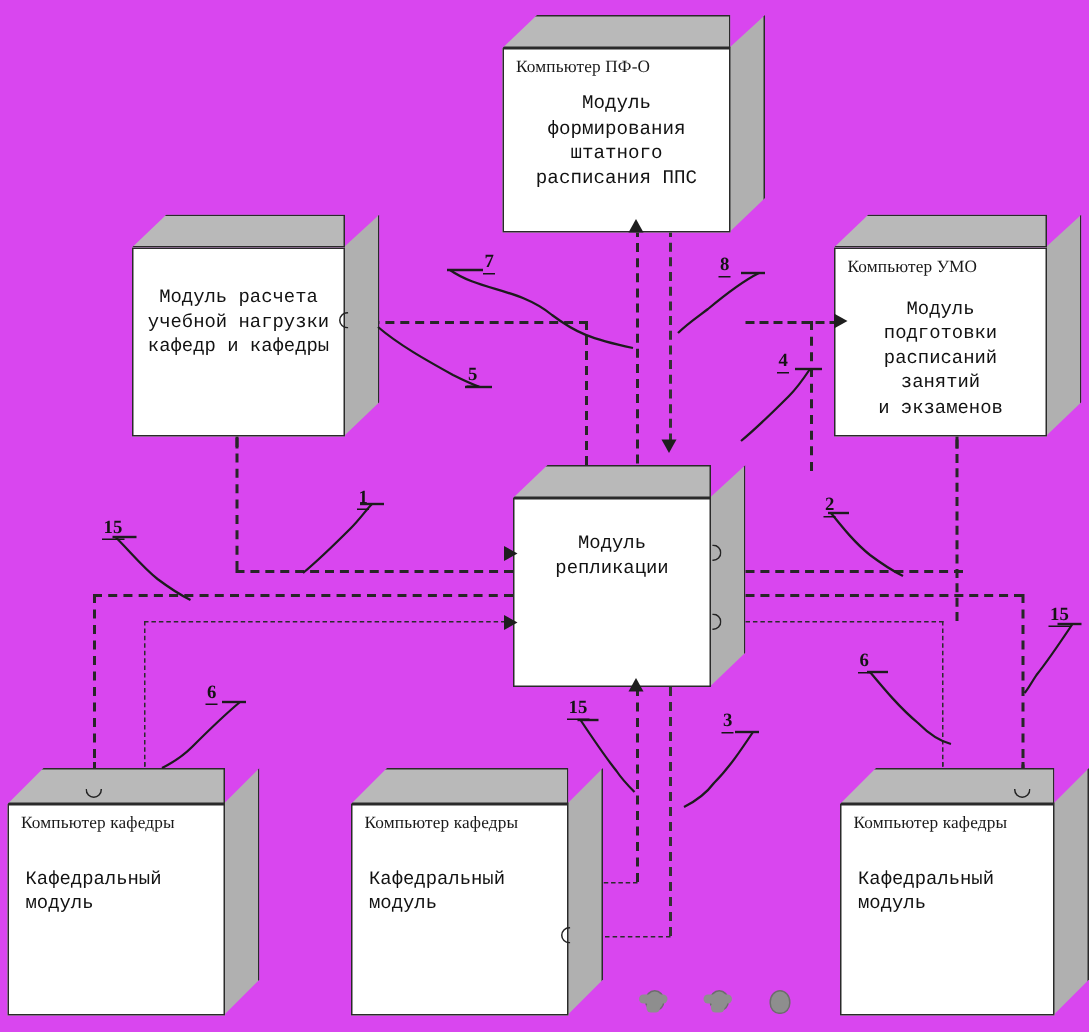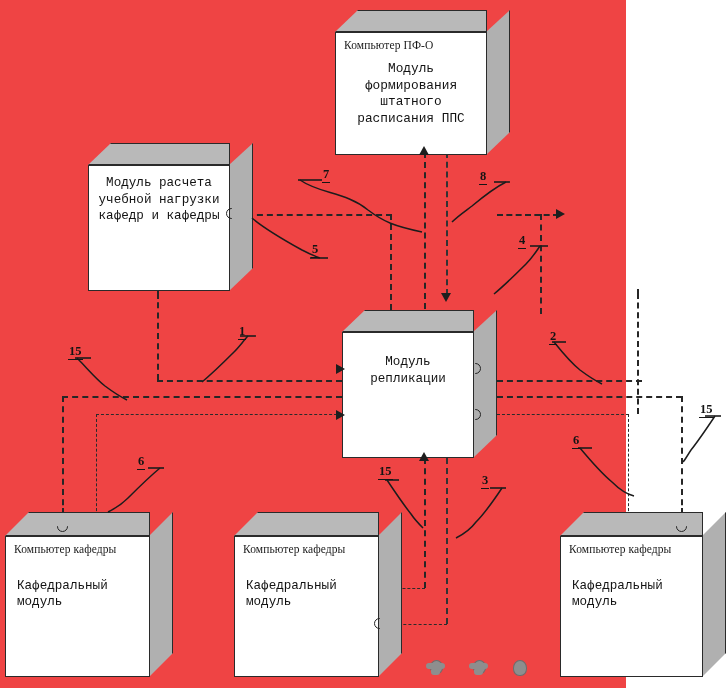--- a/index.html
+++ b/index.html
@@ -1,21 +1,21 @@
 <!DOCTYPE html>
 <html><head>
 <meta charset="utf-8">
 <style>
   html,body{margin:0;padding:0;background:#ffffff;}
   body{
     font-family:"Liberation Serif", serif;
     width:726px;height:688px;position:relative;overflow:hidden;
     -webkit-font-smoothing:none;
   }
-  #stage{position:absolute;left:0;top:0;width:626px;height:688px;background:#ef4444;}
+  #stage{position:absolute;left:0;top:0;width:726px;height:688px;background:#d946ef;}
 
   
   .node{position:absolute;}
   .node .face{
     position:absolute;left:0;bottom:0;
     background:#ffffff;
     border:1.6px solid #2a2a2a;
     box-sizing:border-box;
     z-index:3;
   }
@@ -210,26 +210,39 @@
     </div>
   </div>
 
   <div class="node" style="left:88px;top:143px;width:165px;height:148px;">
     <div class="top" style="left:0;top:0;width:142px;height:22px;
                 clip-path:polygon(0 100%, 23px 0, 100% 0, 100% 100%);"></div>
     <div class="side" style="right:0;top:0;width:24px;height:148px;
                 clip-path:polygon(0 22px, 100% 0, 100% 125px, 0 100%);"></div>
     <div class="face" style="left:0;bottom:0;width:142px;height:126px;"></div>
     <div class="body" style="left:0;bottom:0;width:142px;height:126px;">
-      <div class="n-artifact" style="white-space:pre-line;margin-top:10px;">Модуль расчета
+      <div class="n-artifact" style="white-space:pre-line;margin-top:25px;">Модуль расчета
 учебной нагрузки
 кафедр и кафедры</div>
     </div>
   </div>
 
+  <div class="node" style="left:556px;top:143px;width:165px;height:148px;">
+    <div class="top" style="left:0;top:0;width:142px;height:22px;
+                clip-path:polygon(0 100%, 23px 0, 100% 0, 100% 100%);"></div>
+    <div class="side" style="right:0;top:0;width:24px;height:148px;
+                clip-path:polygon(0 22px, 100% 0, 100% 125px, 0 100%);"></div>
+    <div class="face" style="left:0;bottom:0;width:142px;height:126px;"></div>
+    <div class="body" style="left:0;bottom:0;width:142px;height:126px;">
+      <div class="n-title">Компьютер УМО</div>
+      <div class="n-artifact" style="white-space:pre-line;margin-top:13px;">Модуль подготовки
+расписаний занятий
+и экзаменов</div>
+    </div>
+  </div>
 
   <div class="node" style="left:342px;top:310px;width:155px;height:148px;">
     <div class="top" style="left:0;top:0;width:132px;height:22px;
                 clip-path:polygon(0 100%, 23px 0, 100% 0, 100% 100%);"></div>
     <div class="side" style="right:0;top:0;width:24px;height:148px;
                 clip-path:polygon(0 22px, 100% 0, 100% 125px, 0 100%);"></div>
     <div class="face" style="left:0;bottom:0;width:132px;height:126px;"></div>
     <div class="body" style="left:0;bottom:0;width:132px;height:126px;">
       <div class="n-artifact" style="white-space:pre-line;margin-top:22px;">Модуль
 репликации</div>

